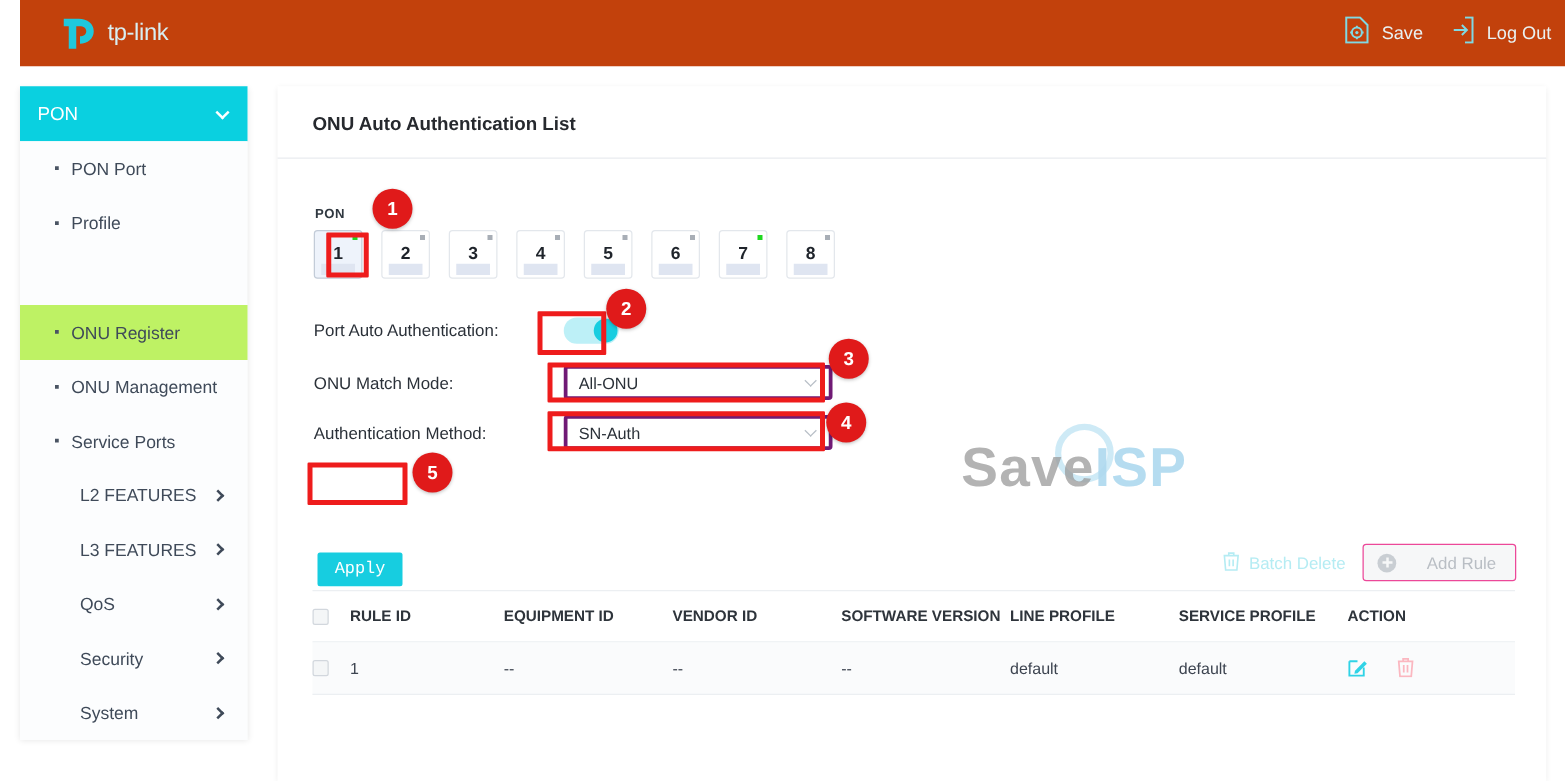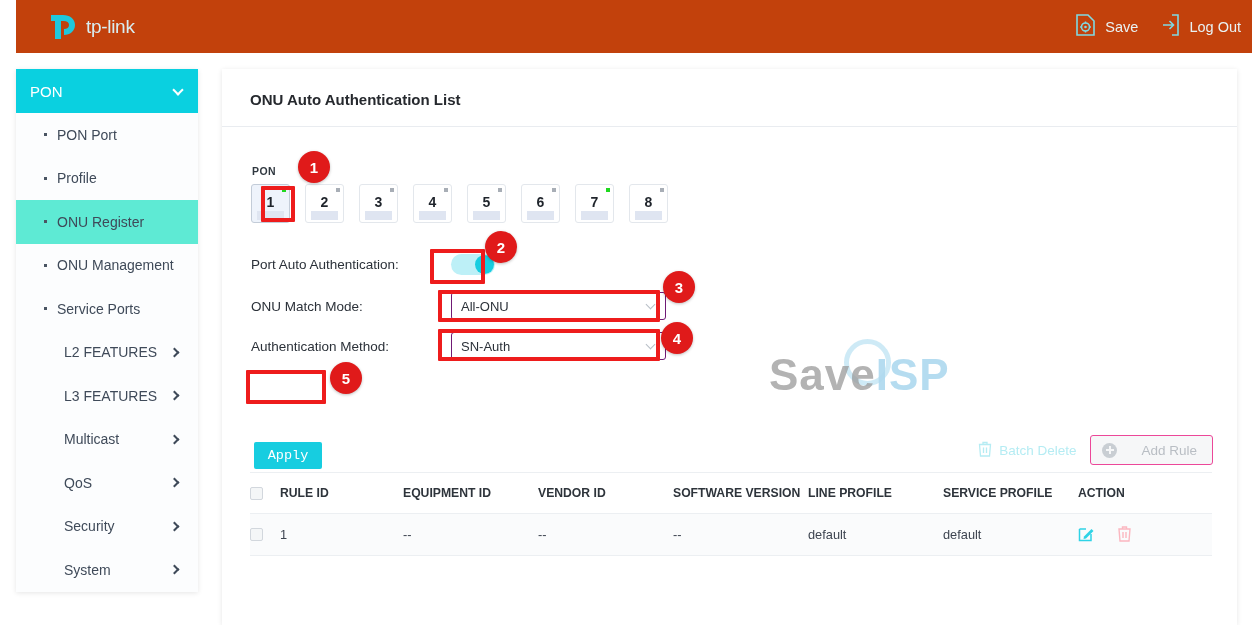--- a/index.html
+++ b/index.html
@@ -42,21 +42,21 @@
   }
   .pon-header-label { color: #ffffff; font-size: 15px; flex: 1; }
   .sub-item {
     height: 43.5px;
     display: flex; align-items: center;
     padding-left: 28px;
     font-size: 14px; color: #3f4a59;
     cursor: pointer;
     background: #fcfdfe;
   }
-  .sub-item.active { background: #5eead4; }
+  .sub-item.active { background: #bef264; margin-top: 44px; }
   .bullet {
     width: 3px; height: 3px; background: #4a5463;
     margin-right: 10px; flex: 0 0 auto;
   }
   .top-item {
     height: 43.5px;
     display: flex; align-items: center;
     padding: 0 18px 0 16px;
     font-size: 14px; color: #3f4a59;
     cursor: pointer;
@@ -130,21 +130,21 @@
     width: 44px; height: 21px; border-radius: 11px;
     background: #bdf0f7; position: relative; cursor: pointer;
   }
   .toggle-knob {
     position: absolute; top: 1px; right: 1px;
     width: 19px; height: 19px; border-radius: 50%;
     background: #17cde0;
   }
   .select-box {
     width: 215px; height: 28px;
-    border: 1px solid #701a75; border-radius: 3px;
+    border: 3px solid #701a75; border-radius: 3px;
     background: #ffffff;
     display: flex; align-items: center;
     padding: 0 9px;
     font-size: 13px; color: #2b3139;
     cursor: pointer; position: relative;
   }
   .select-val { flex: 1; }
   .chev-sel {
     width: 7px; height: 7px;
     border-right: 1.5px solid #b7bec6;
@@ -314,24 +314,20 @@
     <span class="bullet"></span>
     <span>Service Ports</span>
   </div>
 
   <div class="top-item">
     <span class="top-item-label">L2 FEATURES</span>
     <span class="chev-right"></span>
   </div>
   <div class="top-item">
     <span class="top-item-label">L3 FEATURES</span>
-    <span class="chev-right"></span>
-  </div>
-  <div class="top-item">
-    <span class="top-item-label">Multicast</span>
     <span class="chev-right"></span>
   </div>
   <div class="top-item">
     <span class="top-item-label">QoS</span>
     <span class="chev-right"></span>
   </div>
   <div class="top-item">
     <span class="top-item-label">Security</span>
     <span class="chev-right"></span>
   </div>

